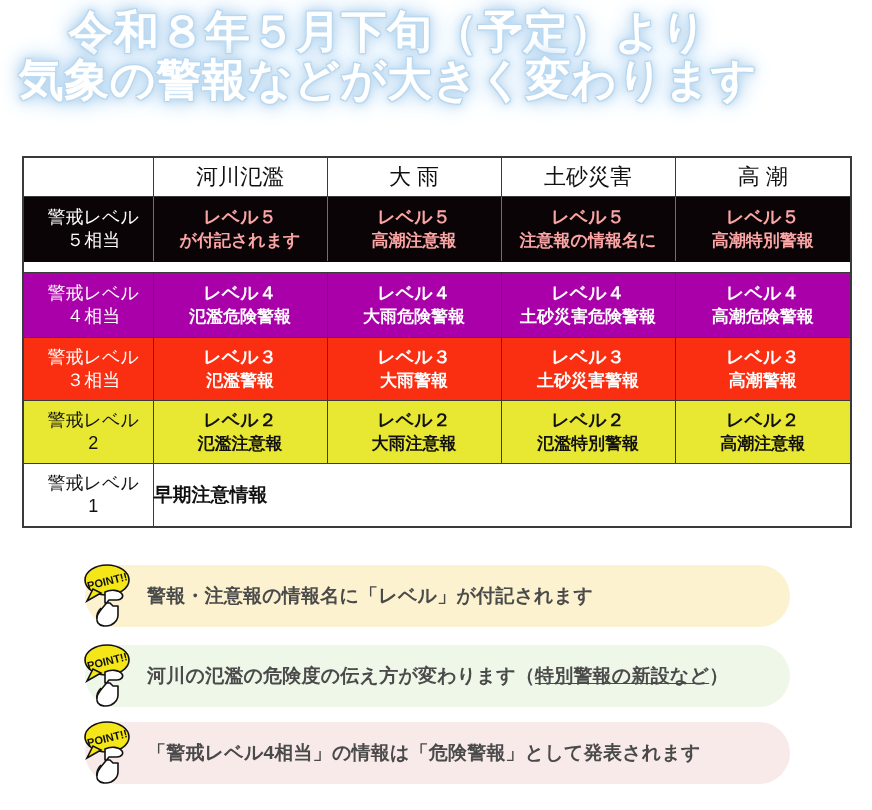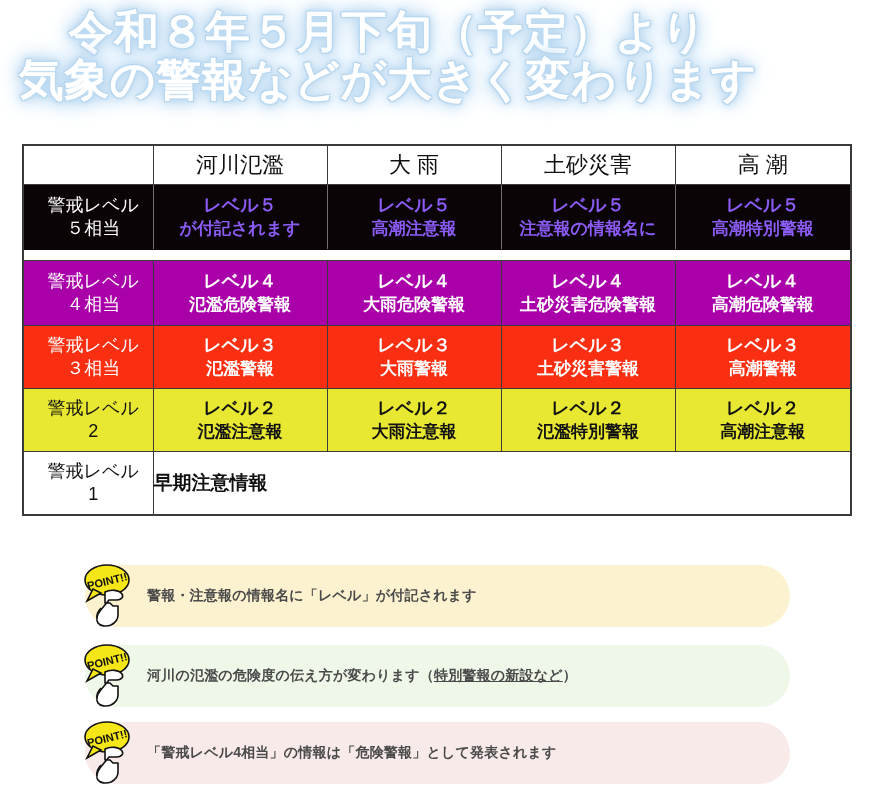--- a/index.html
+++ b/index.html
@@ -38,21 +38,21 @@
       1px -1px 1px #9cc6e6,
       -1px -1px 1px #9cc6e6;
   }
   #title-line-1 { font-size: 45px; }
   #title-line-2 { font-size: 45px; margin-top: 0; }
 
   
   #warning-table-wrap {
     position: absolute;
     left: 22px;
-    top: 144px;
+    top: 156px;
     width: 672px;
   }
   table.wtable {
     border-collapse: collapse;
     table-layout: fixed;
     width: 828px;
     border: 2px solid #3a3a3a;
   }
   table.wtable td {
     border: 1px solid #3a3a3a;
@@ -87,21 +87,21 @@
 
   
   .cell-body {
     font-size: 18px;
     font-weight: bold;
     line-height: 1.3;
   }
   .cell-body .nm { display: block; font-size: 17px; }
 
   
-  tr.r5 td { background: #0b0406; color: #8b5cf6; height: 64px; border-color: #0b0406; }
+  tr.r5 td { background: #0b0406; color: #fca5a5; height: 64px; border-color: #0b0406; }
   tr.r5 td.lvl-label { color: #ffffff; }
   tr.r5 td { border-left-color: #6f6f6f; border-right-color: #6f6f6f; }
 
   tr.spacer td {
     height: 10px;
     background: #ffffff;
     border-left: 2px solid #3a3a3a;
     border-right: 2px solid #3a3a3a;
     border-top: 1px solid #3a3a3a;
     border-bottom: 1px solid #3a3a3a;
@@ -127,21 +127,21 @@
     border-radius: 31px;
     display: flex;
     align-items: center;
   }
   #pill-1 { top: 565px; background: #fcf2cf; }
   #pill-2 { top: 645px; background: #eef7e8; }
   #pill-3 { top: 722px; background: #f9eaea; }
 
   .pill-text {
     margin-left: 62px;
-    font-size: 14px;
+    font-size: 19px;
     font-weight: bold;
     color: #4a4a4a;
     letter-spacing: 0.2px;
     white-space: nowrap;
   }
   .pill-text .ul { text-decoration: underline; }
 
   
   .point-badge {
     position: absolute;

